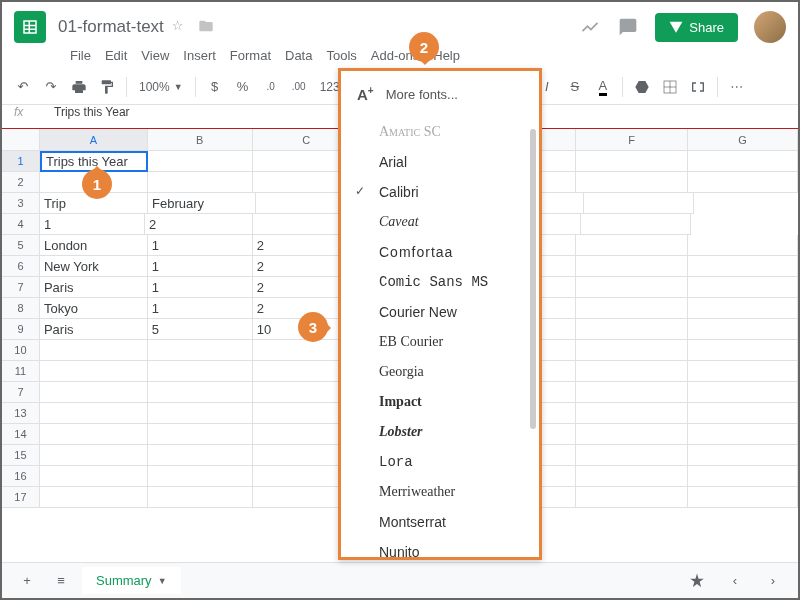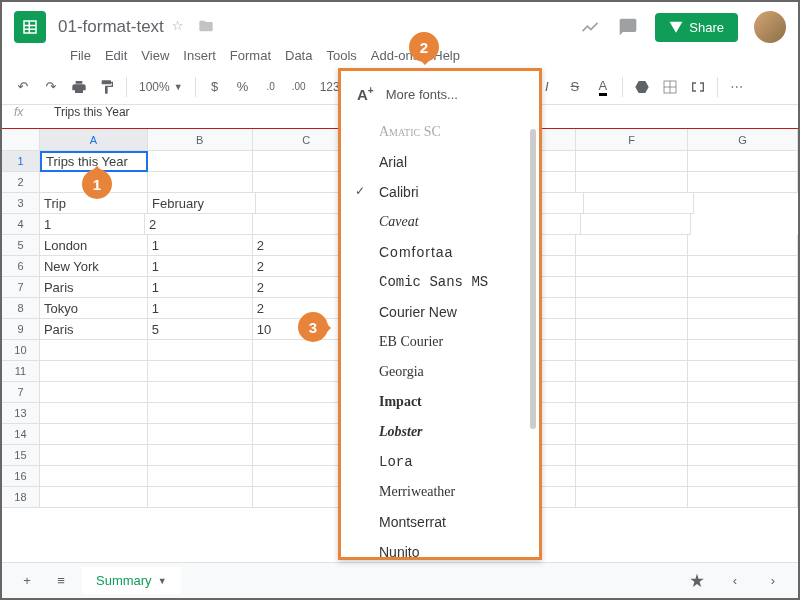--- a/index.html
+++ b/index.html
@@ -342,21 +342,21 @@
         <div class="row-h ">16</div>
         <div class="cell" style="width:108px"></div>
         <div class="cell" style="width:105px"></div>
         <div class="cell" style="width:108px"></div>
         <div class="cell" style="width:108px"></div>
         <div class="cell" style="width:108px"></div>
         <div class="cell" style="width:112px"></div>
         <div class="cell" style="width:110px"></div>
       </div>
       <div class="row">
-        <div class="row-h ">18</div>
+        <div class="row-h ">17</div>
         <div class="cell" style="width:108px"></div>
         <div class="cell" style="width:105px"></div>
         <div class="cell" style="width:108px"></div>
         <div class="cell" style="width:108px"></div>
         <div class="cell" style="width:108px"></div>
         <div class="cell" style="width:112px"></div>
         <div class="cell" style="width:110px"></div>
       </div>
     </div>
 </div>

